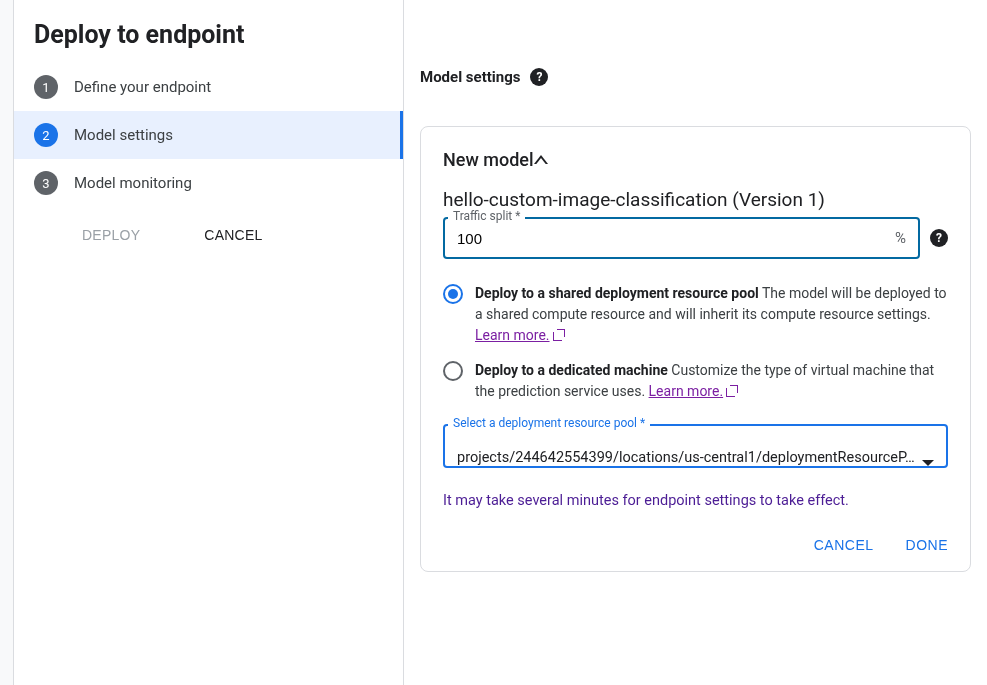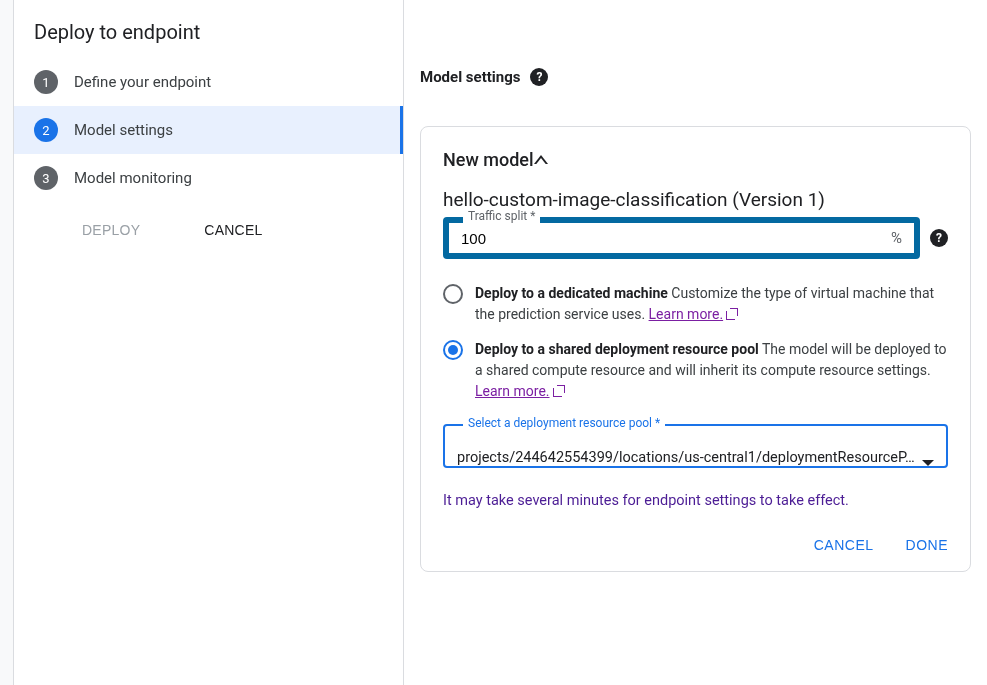--- a/index.html
+++ b/index.html
@@ -17,22 +17,22 @@
       width: 14px;
       border-right: 1px solid #dadce0;
       background: #f8f9fa;
     }
     .sidebar {
       width: 390px;
       padding: 20px 0 0 0;
       border-right: 1px solid #dadce0;
     }
     .sidebar-title {
-      font-size: 20px;
-      font-weight: 400;
+      font-size: 25px;
+      font-weight: 700;
       padding: 0 0 14px 20px;
     }
     .step {
       display: flex;
       align-items: center;
       gap: 16px;
       padding: 12px 20px;
       cursor: pointer;
       font-size: 15px;
     }
@@ -117,37 +117,37 @@
       top: 3px; left: -7px;
       width: 0; height: 0;
       border-left: 7px solid transparent;
       border-right: 7px solid transparent;
       border-bottom: 9px solid #fff;
     }
     .model-name { font-size: 19px; font-weight: 400; margin-bottom: 6px; }
     .field-wrap { position: relative; margin-bottom: 24px; }
     .field-label-float {
       position: absolute;
-      top: -8px; left: 20px;
+      top: -8px; left: 5px;
       background: #fff;
       padding: 0 5px;
       font-size: 12px;
       color: #5f6368;
     }
     .field-label-float.focused { color: #1a73e8; }
     .traffic-row {
       display: flex;
       align-items: center;
       gap: 10px;
     }
     .input-box {
       flex: 1;
       display: flex;
       align-items: center;
-      border: 6px solid #0369a1;
+      border: 2px solid #0369a1;
       border-radius: 4px;
       padding: 0 12px;
       height: 42px;
     }
     .input-box input {
       flex: 1;
       border: none;
       outline: none;
       font-size: 15px;
     }
@@ -302,30 +302,30 @@
         <div class="traffic-row">
           <div class="input-box">
             <input type="text" value="100" style="">
             <span class="pct">%</span>
           </div>
           <span class="help-icon">?</span>
         </div>
       </div>
 
       <div class="radio-opt">
+        <div class="radio selected"></div>
+        <div class="radio-text">
+          <span class="radio-title">Deploy to a shared deployment resource pool</span><span class="radio-desc"> The model will be deployed to a shared compute resource and will inherit its compute resource settings. </span><a href="#" class="learn-link"><span>Learn more.</span><span class="ext-icon"></span></a>
+        </div>
+      </div>
+
+      <div class="radio-opt">
         <div class="radio"></div>
         <div class="radio-text">
           <span class="radio-title">Deploy to a dedicated machine</span><span class="radio-desc"> Customize the type of virtual machine that the prediction service uses. </span><a href="#" class="learn-link"><span>Learn more.</span><span class="ext-icon"></span></a>
-        </div>
-      </div>
-
-      <div class="radio-opt">
-        <div class="radio selected"></div>
-        <div class="radio-text">
-          <span class="radio-title">Deploy to a shared deployment resource pool</span><span class="radio-desc"> The model will be deployed to a shared compute resource and will inherit its compute resource settings. </span><a href="#" class="learn-link"><span>Learn more.</span><span class="ext-icon"></span></a>
         </div>
       </div>
 
       <div class="field-wrap" style="margin-top:22px; margin-bottom:0;">
         <span class="field-label-float focused">Select a deployment resource pool *</span>
         <div class="select-box">
           <span class="select-value">projects/244642554399/locations/us-central1/deploymentResourceP…</span>
           <span class="dropdown-arrow"></span>
         </div>
       </div>

